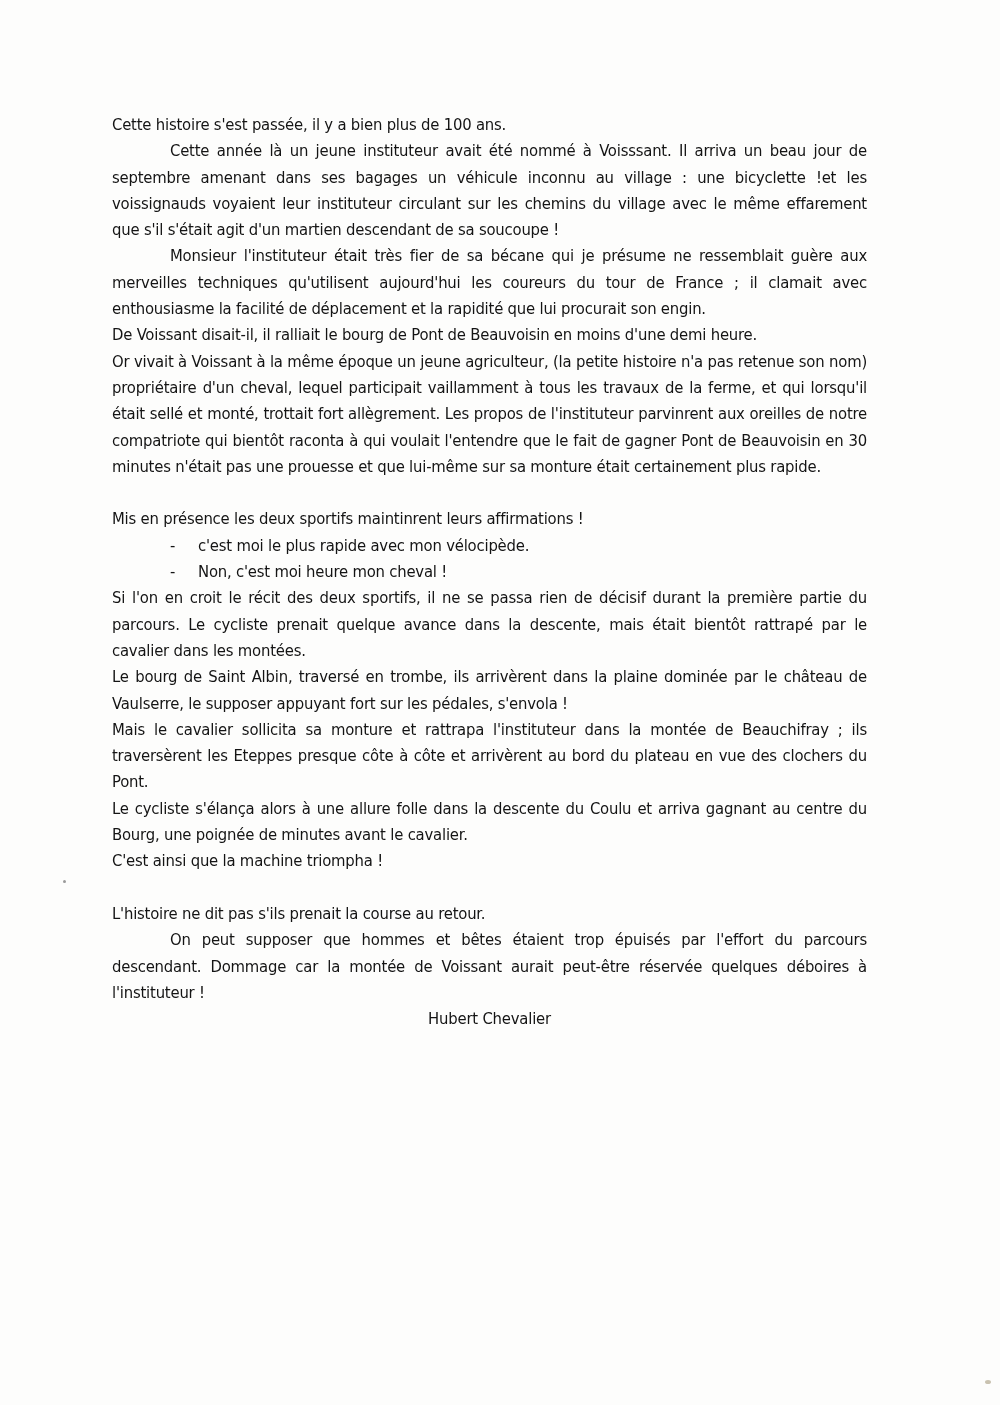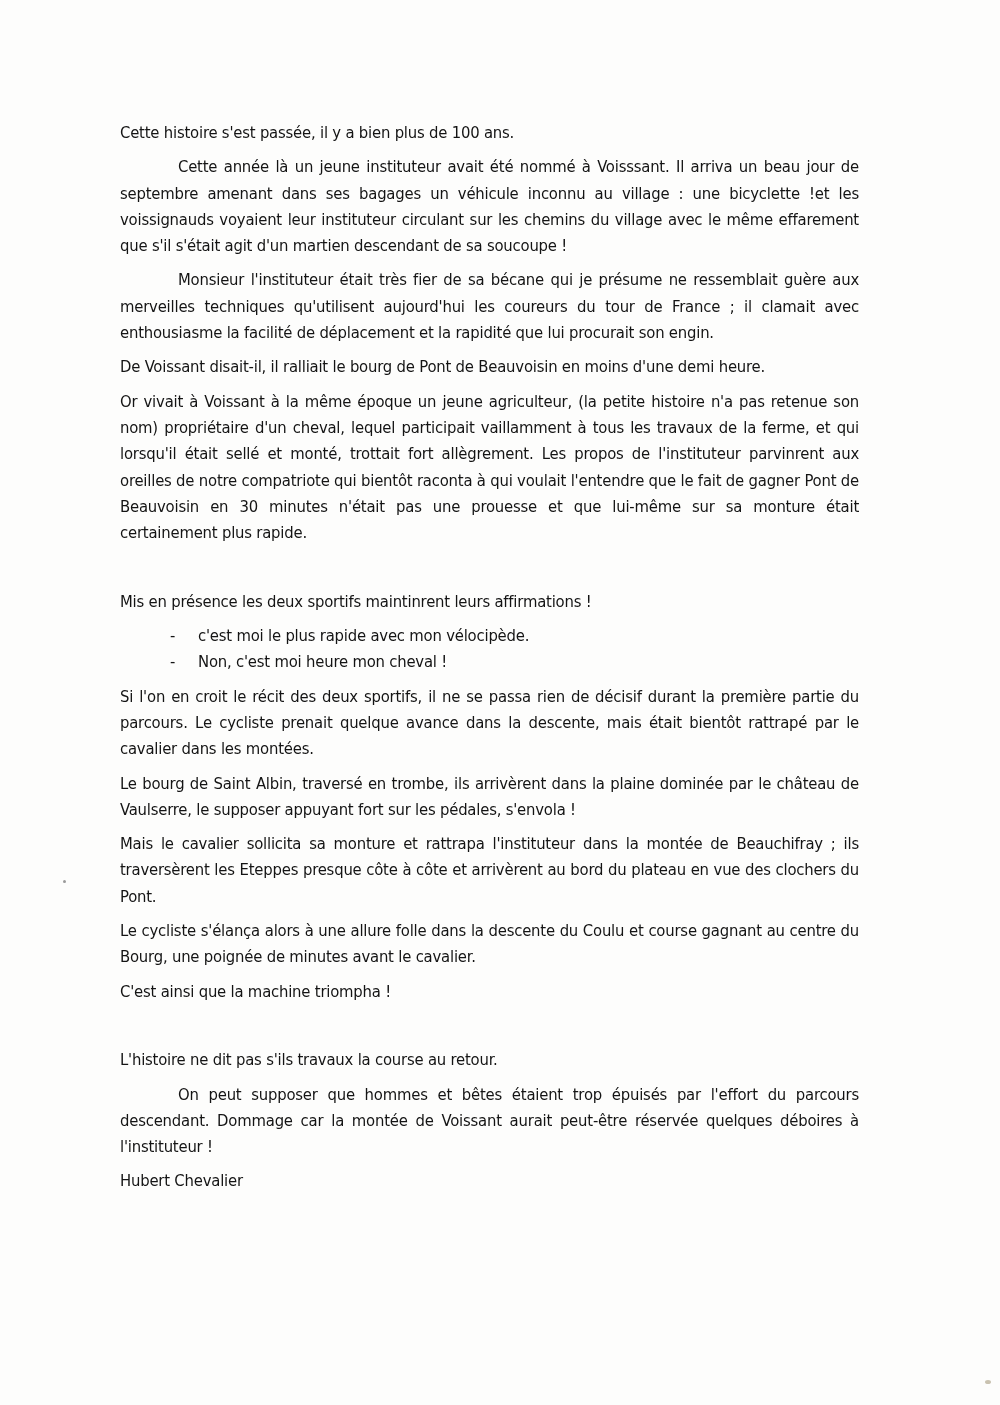--- a/index.html
+++ b/index.html
@@ -13,29 +13,29 @@
     position: absolute;
     left: 112px; top: 112px;
     width: 755px;
     font-family: "DejaVu Sans Condensed", "DejaVu Sans", sans-serif;
     font-stretch: condensed;
     font-size: 16.5px;
     line-height: 26.3px;
     color: #141414;
     letter-spacing: -0.2px;
   }
-  .page p { margin: 8px; }
+  .page p { margin: 0; }
   .just { text-align: justify; }
   .indent { text-indent: 58px; }
   .gap { height: 26.3px; }
   .first-line { margin-bottom: 26px; }
   .dash-list { list-style: none; margin: 0; padding: 0; }
   .dash-list li { position: relative; padding-left: 86px; }
   .dash-list li .dash { position: absolute; left: 58px; top: 0; }
-  .signature { margin-top: 26px; }
+  .signature { margin-top: 26px; text-align: center; }
   .speck { position: absolute; width: 3px; height: 3px; border-radius: 50%; background: #9a9a9a; }
 </style>
 </head>
 <body>
 
 <div class="page">
   <p class="first-line">Cette histoire s'est passée, il y a bien plus de 100 ans.</p>
 
   <p class="just indent">Cette année là un jeune instituteur avait été nommé à Voisssant. Il arriva un beau jour de septembre amenant dans ses bagages un véhicule inconnu au village : une bicyclette !et les voissignauds voyaient leur instituteur circulant sur les chemins du village avec le même effarement que s'il s'était agit d'un martien descendant de sa soucoupe !</p>
   <p class="just indent">Monsieur l'instituteur était très fier de sa bécane qui je présume ne ressemblait guère aux merveilles techniques qu'utilisent aujourd'hui les coureurs du tour de France ; il clamait avec enthousiasme la facilité de déplacement et la rapidité que lui procurait son engin.</p>
@@ -51,25 +51,25 @@
       <span>c'est moi le plus rapide avec mon vélocipède.</span>
     </li>
     <li>
       <span class="dash">-</span>
       <span>Non, c'est moi heure mon cheval !</span>
     </li>
   </ul>
   <p class="just">Si l'on en croit le récit des deux sportifs, il ne se passa rien de décisif durant la première partie du parcours. Le cycliste prenait quelque avance dans la descente, mais était bientôt rattrapé par le cavalier dans les montées.</p>
   <p class="just">Le bourg de Saint Albin, traversé en trombe, ils arrivèrent dans la plaine dominée par le château de Vaulserre, le supposer appuyant fort sur les pédales, s'envola !</p>
   <p class="just">Mais le cavalier sollicita sa monture et rattrapa l'instituteur dans la montée de Beauchifray ; ils traversèrent les Eteppes presque côte à côte et arrivèrent au bord du plateau en vue des clochers du Pont.</p>
-  <p class="just">Le cycliste s'élança alors à une allure folle dans la descente du Coulu et course gagnant au centre du Bourg, une poignée de minutes avant le cavalier.</p>
+  <p class="just">Le cycliste s'élança alors à une allure folle dans la descente du Coulu et arriva gagnant au centre du Bourg, une poignée de minutes avant le cavalier.</p>
   <p>C'est ainsi que la machine triompha !</p>
 
   <div class="gap"></div>
 
-  <p>L'histoire ne dit pas s'ils travaux la course au retour.</p>
+  <p>L'histoire ne dit pas s'ils prenait la course au retour.</p>
   <p class="just indent">On peut supposer que hommes et bêtes étaient trop épuisés par l'effort du parcours descendant. Dommage car la montée de Voissant aurait peut-être réservée quelques déboires à l'instituteur !</p>
 
   <p class="signature">Hubert Chevalier</p>
 </div>
 
 <span class="speck" style="left:63px; top:880px;"></span>
 <span class="speck" style="left:985px; top:1380px; width:6px; height:4px; background:#c9c2b0;"></span>
 
 </body></html>

